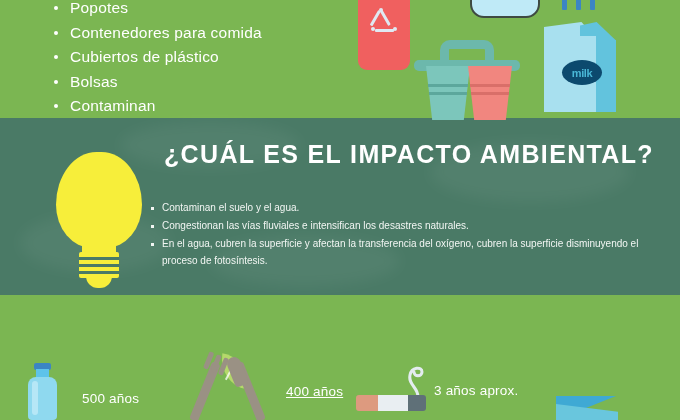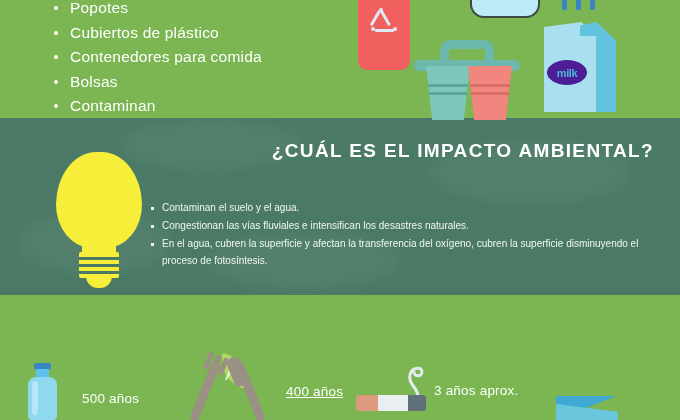--- a/index.html
+++ b/index.html
@@ -28,21 +28,21 @@
     padding-left:18px; letter-spacing:.2px;
   }
   .top-list li:before {
     content:""; position:absolute; left:2px; top:10px;
     width:4px; height:4px; border-radius:50%; background:#ffffff;
   }
 
   
   .mid-heading {
     position:absolute; right:26px; top:140px;
-    color:#ffffff; font-size:19px; font-weight:bold;
+    color:#ffffff; font-size:25px; font-weight:bold;
     letter-spacing:1.35px;
   }
 
   
   .mid-list { position:absolute; left:150px; top:200px; width:512px; }
   .mid-list li {
     list-style:none; position:relative;
     color:#f2f6f3; font-size:10px; line-height:16.2px;
     padding-left:12px; margin-bottom:2px;
   }
@@ -182,44 +182,44 @@
   .straw { position:absolute; top:-4px; width:5px; height:14px; background:#3b85c4; border-radius:1px; }
   .st1 { left:562px; } .st2 { left:576px; } .st3 { left:590px; }
 
   
   .milk { left:544px; top:22px; width:72px; height:90px; }
   .milk .front{ position:absolute; left:0; top:14px; width:52px; height:76px; background:#a8e0ef; }
   .milk .side { position:absolute; left:52px; top:18px; width:20px; height:72px; background:#62c3dd; }
   .milk .roofL{ position:absolute; left:0; top:0; width:52px; height:16px; background:#a8e0ef; clip-path:polygon(0 100%,100% 100%,72% 0,0 32%); }
   .milk .roofR{ position:absolute; left:36px; top:0; width:36px; height:20px; background:#62c3dd; clip-path:polygon(0 18%,46% 0,100% 92%,0 100%); }
   .milk .oval {
-    position:absolute; left:3px; top:38px; width:40px; height:25px;
-    background:#4c1d95; border-radius:50%;
+    position:absolute; left:18px; top:38px; width:40px; height:25px;
+    background:#0c4a6e; border-radius:50%;
     display:flex; align-items:center; justify-content:center;
   }
   .milk .oval span { color:#49b7d6; font-size:11px; font-weight:bold; letter-spacing:-.4px; }
 </style>
 </head>
 <body>
 
 <div class="page">
 
   <div class="band band-top"></div>
   <div class="band band-mid">
     <div class="tex" style="left:20px;  top:96px;  width:150px; height:58px;"></div>
     <div class="tex" style="left:210px; top:118px; width:190px; height:50px;"></div>
     <div class="tex" style="left:430px; top:24px;  width:200px; height:60px;"></div>
     <div class="tex" style="left:120px; top:4px;   width:180px; height:46px;"></div>
   </div>
   <div class="band band-bottom"></div>
 
   <ul class="top-list">
     <li>Popotes</li>
+    <li>Contenedores para comida</li>
     <li>Cubiertos de plástico</li>
-    <li>Contenedores para comida</li>
     <li>Bolsas</li>
     <li>Contaminan</li>
   </ul>
 
   <div class="ill bag">
 
     <div class="body"></div>
     <div class="tri">
       <div class="arm a1"></div>
         <div class="arm a2"></div>

